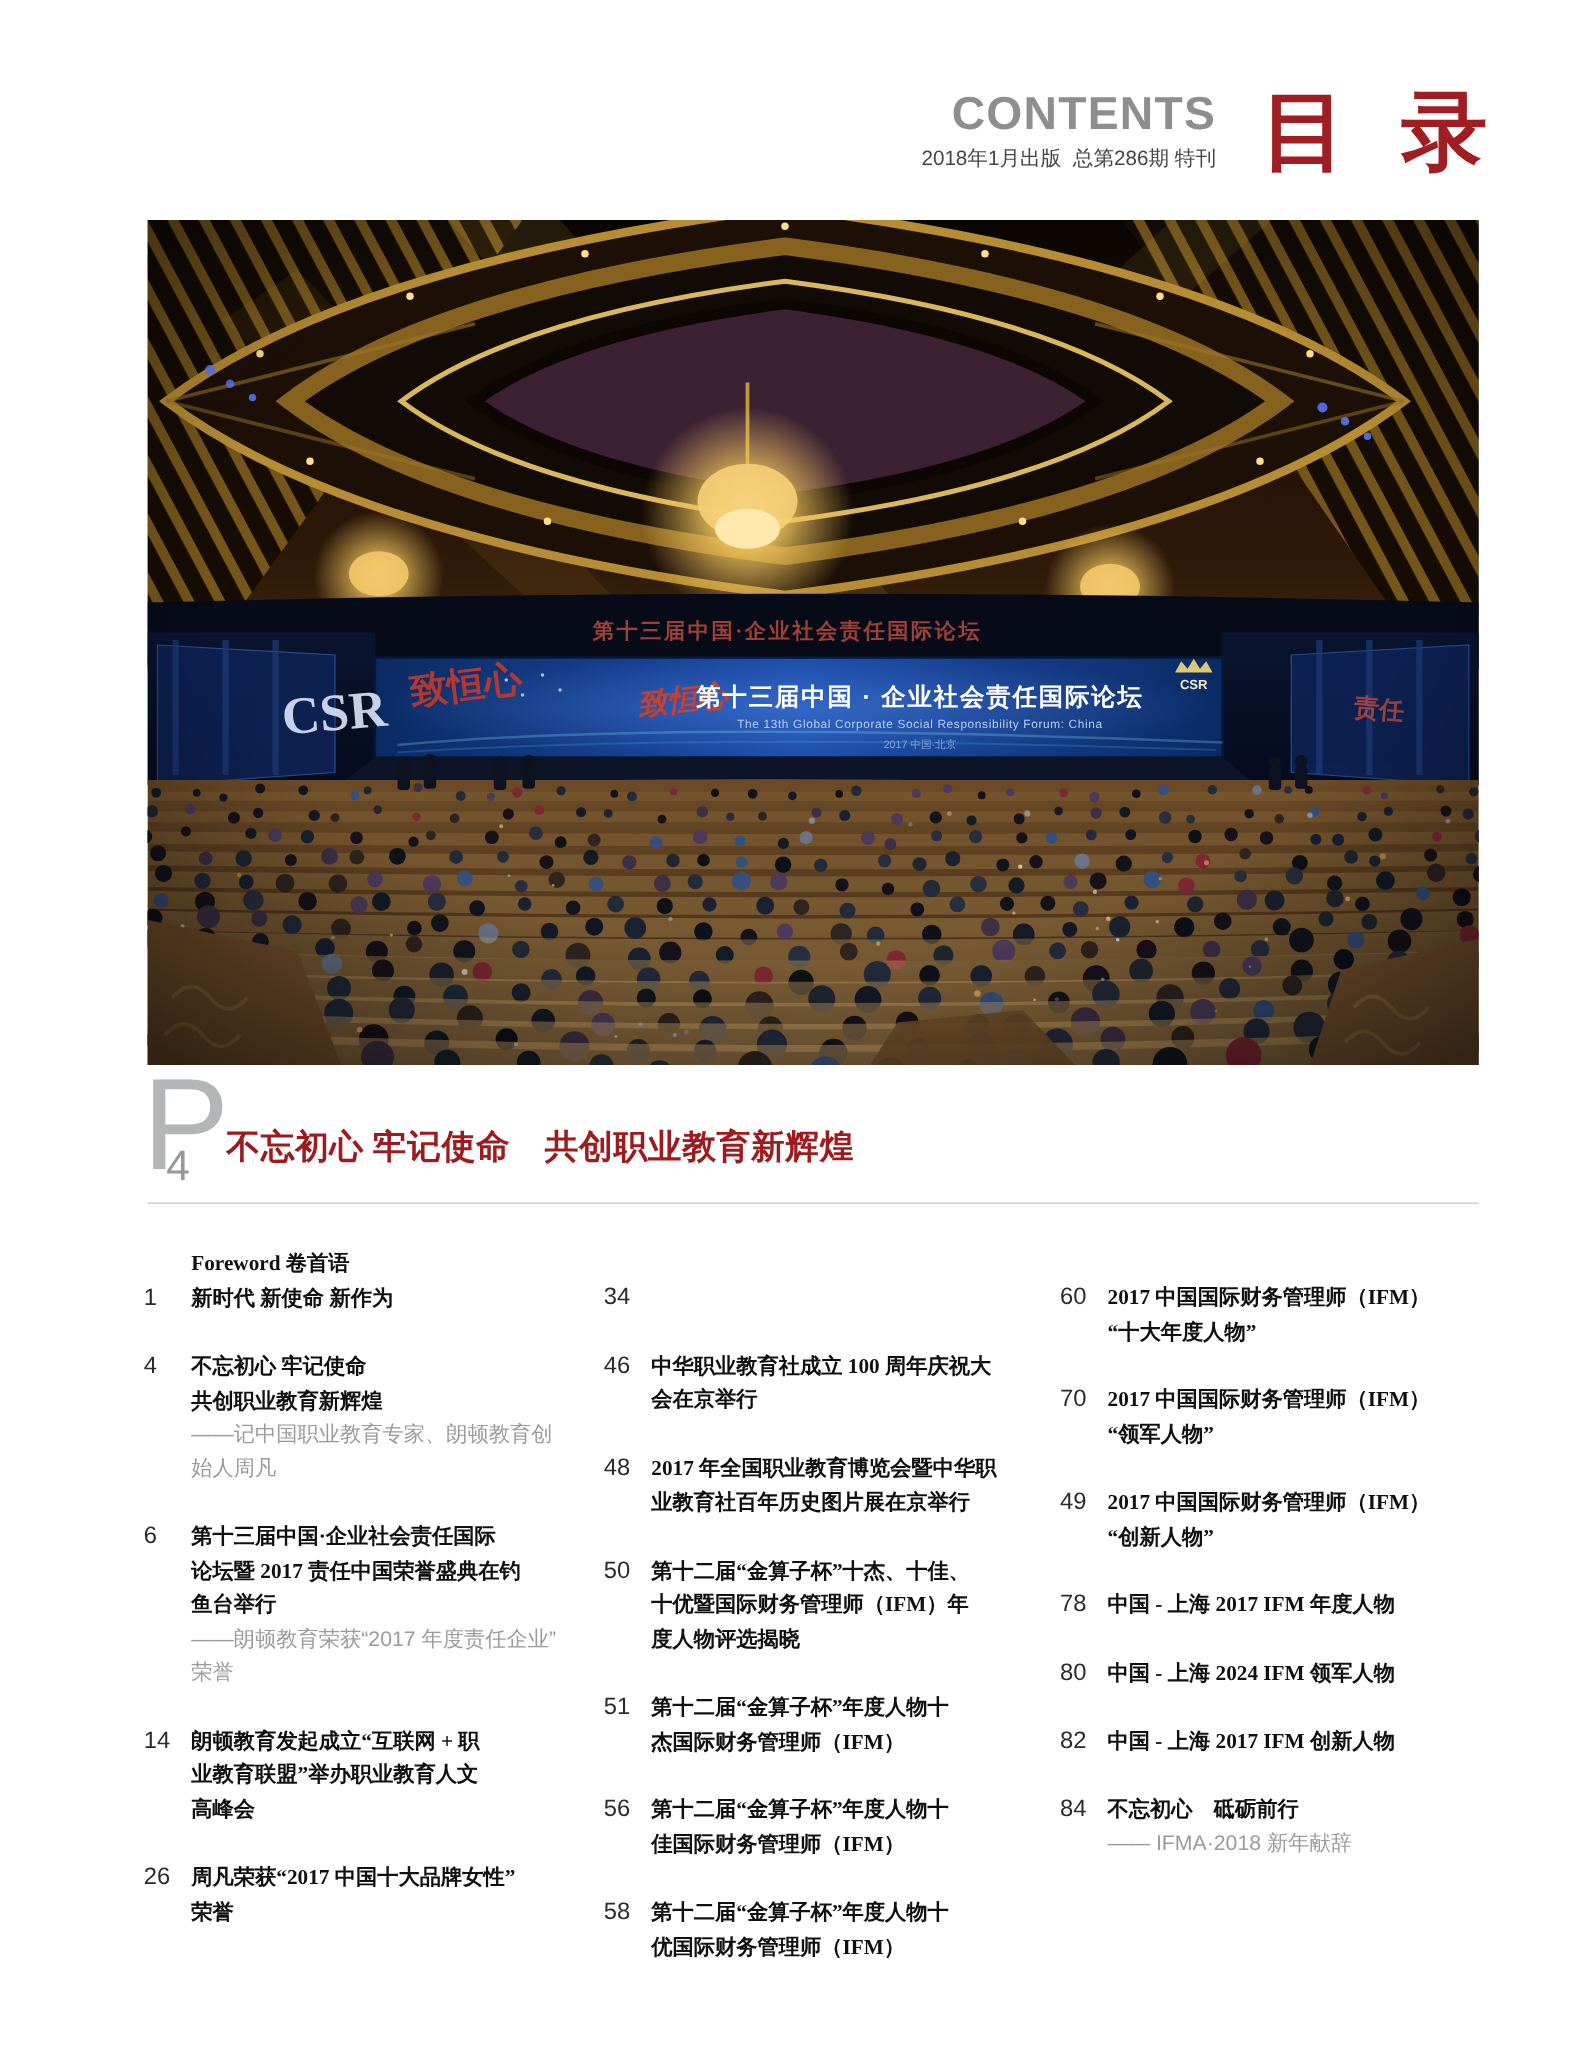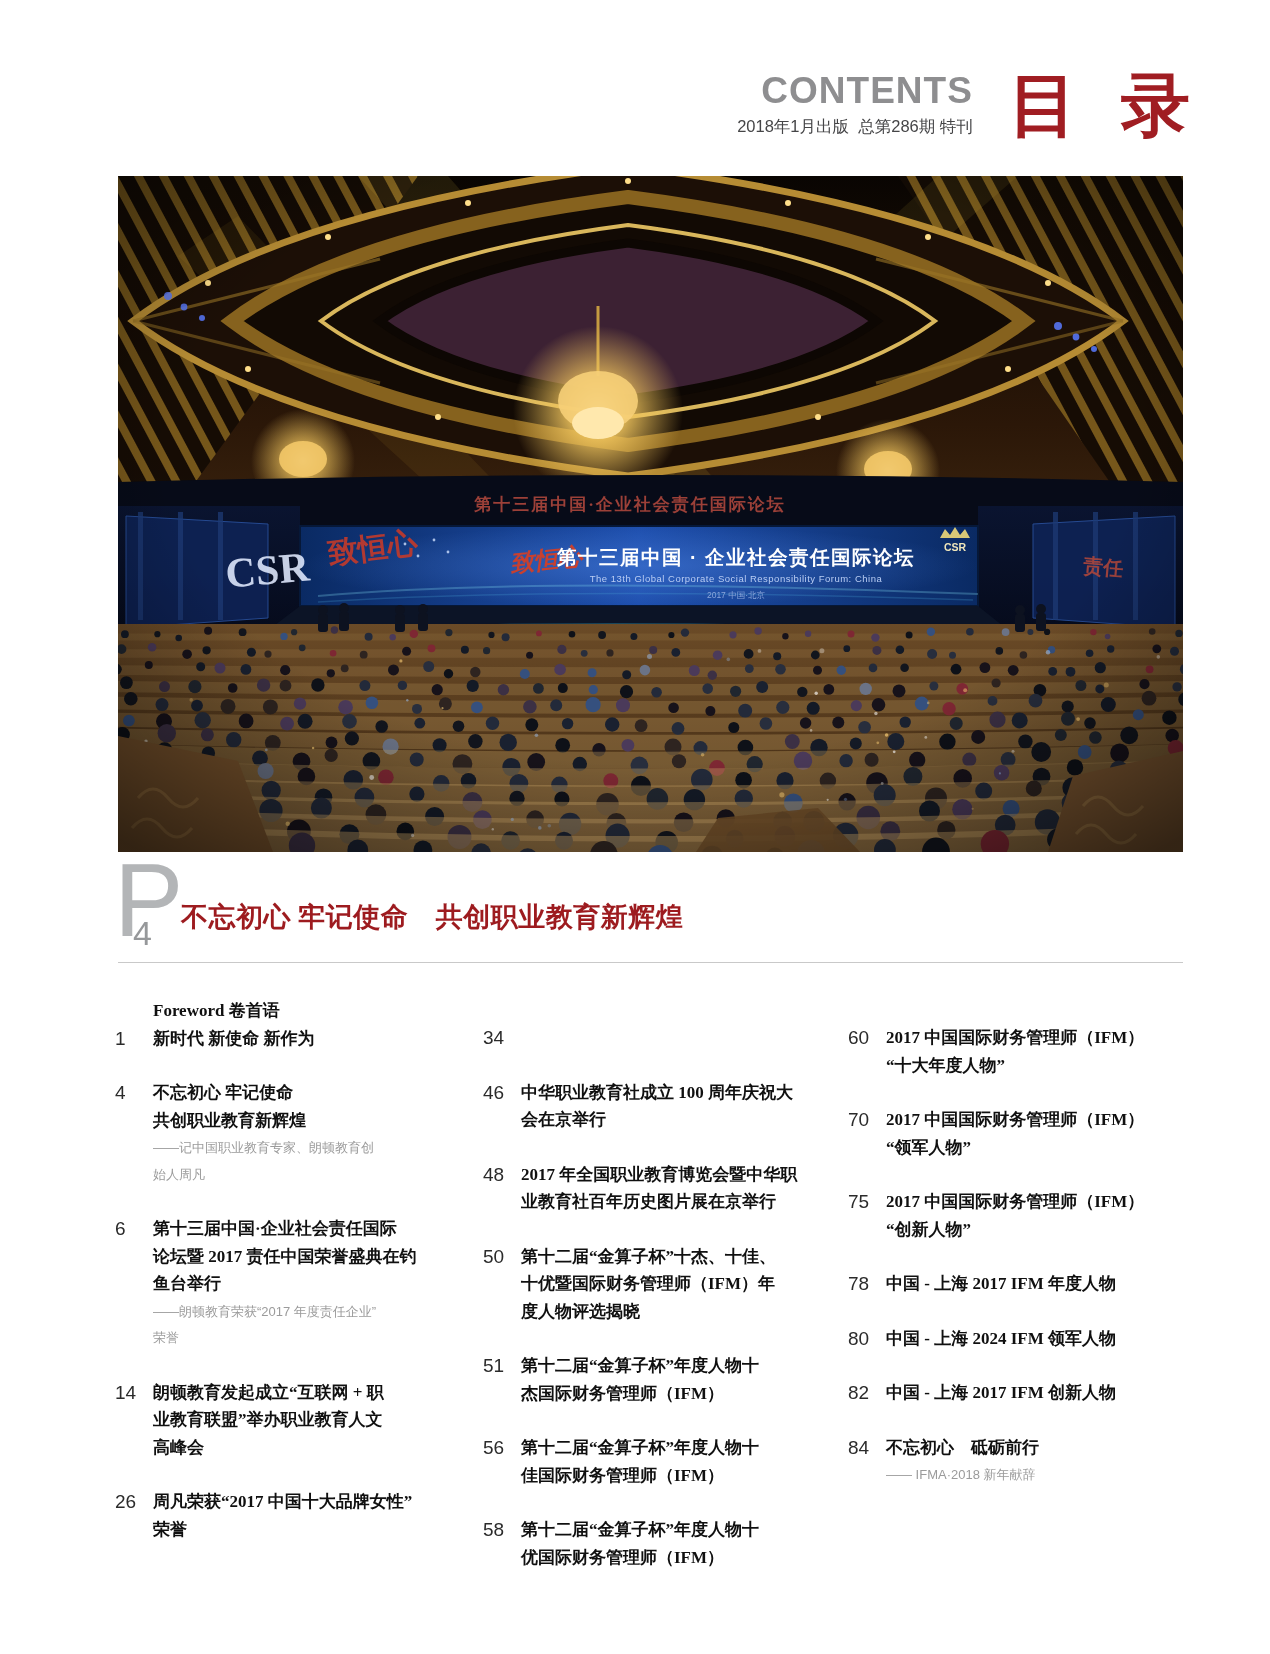--- a/index.html
+++ b/index.html
@@ -25,21 +25,21 @@
   
   .col{position:absolute;top:997px;}
   .col1{left:115px;width:332px;}
   .col2{left:483px;width:324px;padding-top:27px;}
   .col3{left:848px;width:338px;padding-top:27px;}
   .entry{display:flex;margin-bottom:27px;}
   .entry.section-head{margin-bottom:0;}
   .num{flex:none;width:38px;font-size:19px;line-height:27.5px;color:#2b2b2b;font-family:"Liberation Sans",sans-serif;}
   .etxt{flex:1;}
   .etitle{font-family:"Liberation Serif","DejaVu Serif",serif;font-weight:700;font-size:17px;line-height:27.5px;color:#101010;white-space:pre-line;}
-  .esub{font-size:13px;line-height:26.5px;color:#9b9b9b;white-space:pre-line;margin-top:1px;font-family:"Liberation Sans",sans-serif;}
+  .esub{font-size:17px;line-height:26.5px;color:#9b9b9b;white-space:pre-line;margin-top:1px;font-family:"Liberation Sans",sans-serif;}
 </style>
 </head>
 <body>
 
 <div class="header">
   <div class="header-en">
     <div class="contents-title">CONTENTS</div>
     <div class="issue-line">2018年1月出版  总第286期 特刊</div>
   </div>
   <div class="title-cn">目 录</div>
@@ -747,21 +747,21 @@
       </div>
   </div>
   <div class="entry">
     <span class="num">70</span>
     <div class="etxt">
         <div class="etitle">2017 中国国际财务管理师（IFM）
 “领军人物”</div>
       </div>
   </div>
   <div class="entry">
-    <span class="num">75</span>
+    <span class="num">49</span>
     <div class="etxt">
         <div class="etitle">2017 中国国际财务管理师（IFM）
 “创新人物”</div>
       </div>
   </div>
   <div class="entry">
     <span class="num">78</span>
     <div class="etxt">
         <div class="etitle">中国 - 上海 2017  IFM 年度人物</div>
       </div>

